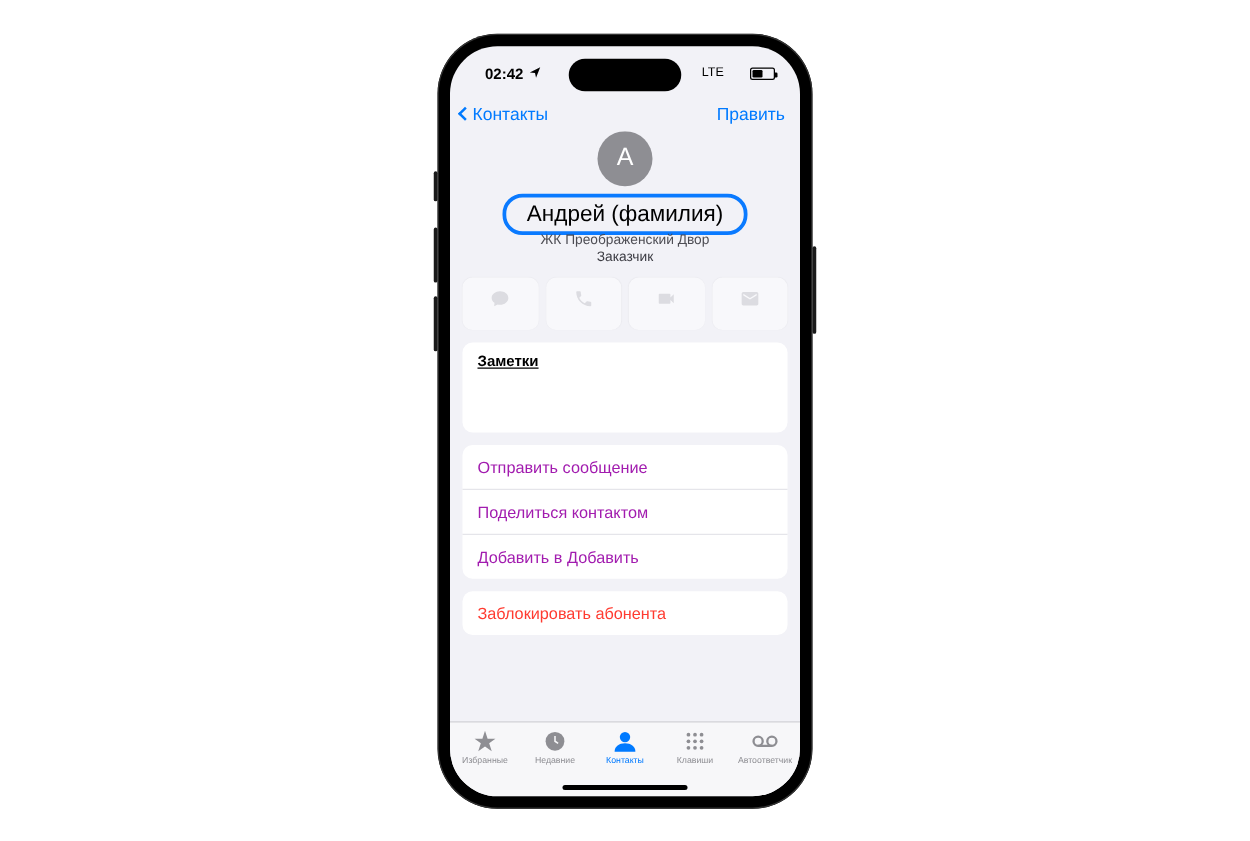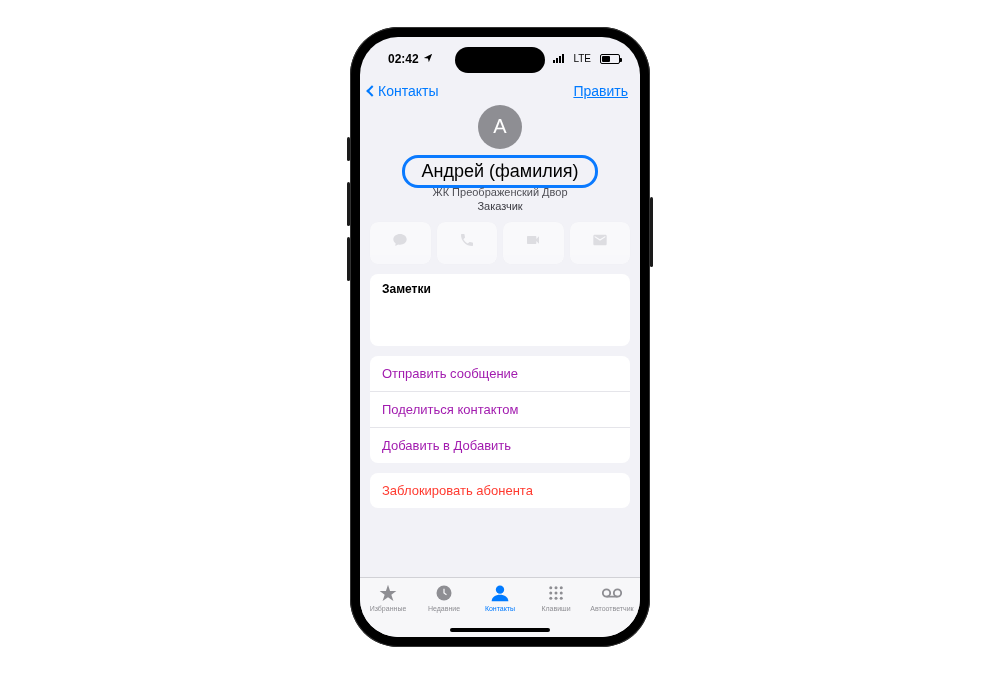--- a/index.html
+++ b/index.html
@@ -56,21 +56,21 @@
     height: 44px;
     display: flex;
     justify-content: space-between;
     align-items: center;
     padding: 0 20px 0 28px;
     font-size: 12px;
     font-weight: 600;
     color: #000;
   }
   .status-left { display: flex; align-items: center; gap: 4px; }
-  .status-right { display: flex; align-items: center; gap: 9px; font-size: 10px; }
+  .status-right { display: flex; align-items: center; gap: 21px; font-size: 10px; }
   .signal-bars { display: flex; align-items: flex-end; gap: 1px; height: 9px; }
   .signal-bars span { width: 2px; background: #000; }
   .signal-bars span:nth-child(1){height:3px}
   .signal-bars span:nth-child(2){height:5px}
   .signal-bars span:nth-child(3){height:7px}
   .signal-bars span:nth-child(4){height:9px}
   .lte { font-size: 10px; font-weight: 500; }
   .battery {
     width: 20px; height: 10px; border: 1px solid #000; border-radius: 2px;
     position: relative; display: flex; align-items: center;
@@ -86,21 +86,21 @@
     font-size: 14px;
     color: #007aff;
   }
   .nav-back { display: flex; align-items: center; gap: 2px; cursor: pointer; }
   .chevron-left {
     width: 8px; height: 8px;
     border-left: 2px solid #007aff;
     border-bottom: 2px solid #007aff;
     transform: rotate(45deg);
   }
-  .nav-edit { cursor: pointer; text-decoration: underline; }
+  .nav-edit { cursor: pointer; }
 
   .content {
     flex: 1;
     overflow: hidden;
     display: flex;
     flex-direction: column;
     align-items: stretch;
   }
   .avatar {
     width: 44px; height: 44px;
@@ -145,21 +145,21 @@
     opacity: 0.5;
   }
   .action-btn svg { width: 16px; height: 16px; }
   .action-btn .al { font-size: 8px; color: #8e8e93; }
 
   .card {
     background: #fff;
     border-radius: 8px;
     margin: 0 10px 10px;
   }
-  .notes-card { padding: 8px 12px 50px; font-size: 12px; font-weight: 600; color: #000; }
+  .notes-card { padding: 8px 12px 50px; font-size: 12px; font-weight: 600; color: #000; text-decoration: underline; }
   .link-row {
     padding: 10px 12px;
     font-size: 13px;
     color: #a21caf;
     border-bottom: 0.5px solid #e5e5ea;
     cursor: pointer;
   }
   .link-row:last-child { border-bottom: none; }
   .link-row.red { color: #ff3b30; }
   .link-row.cut { border-radius: 8px 8px 0 0; }

